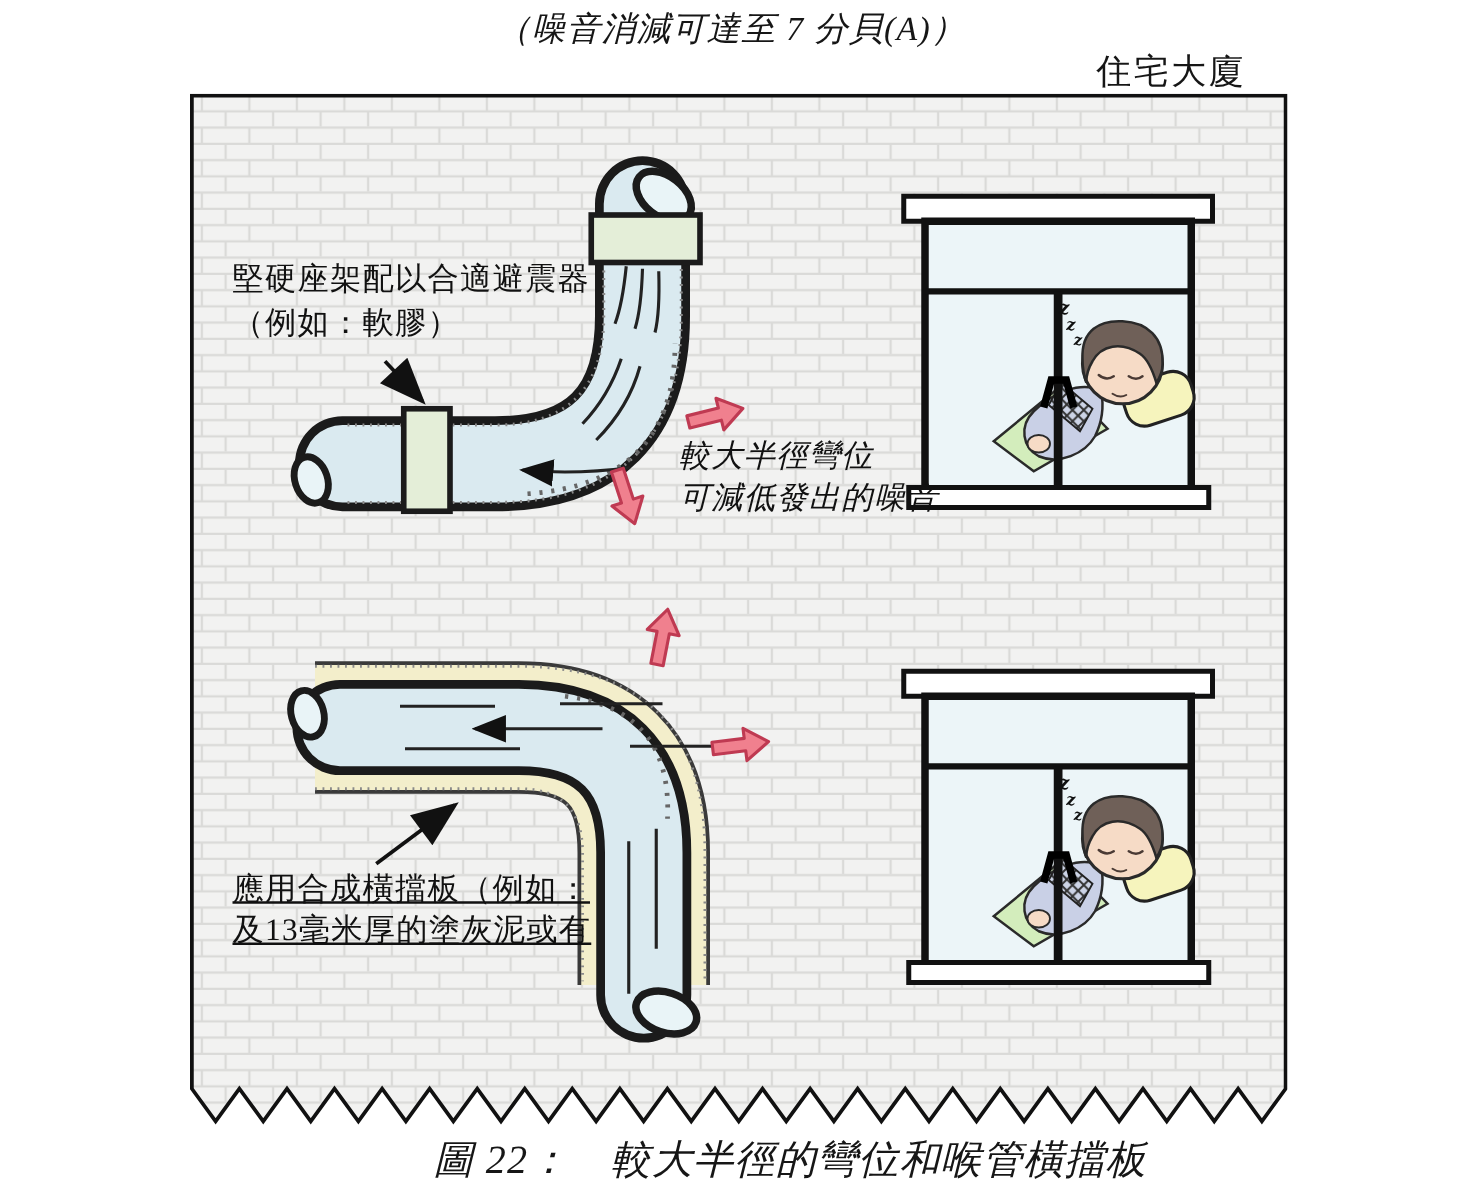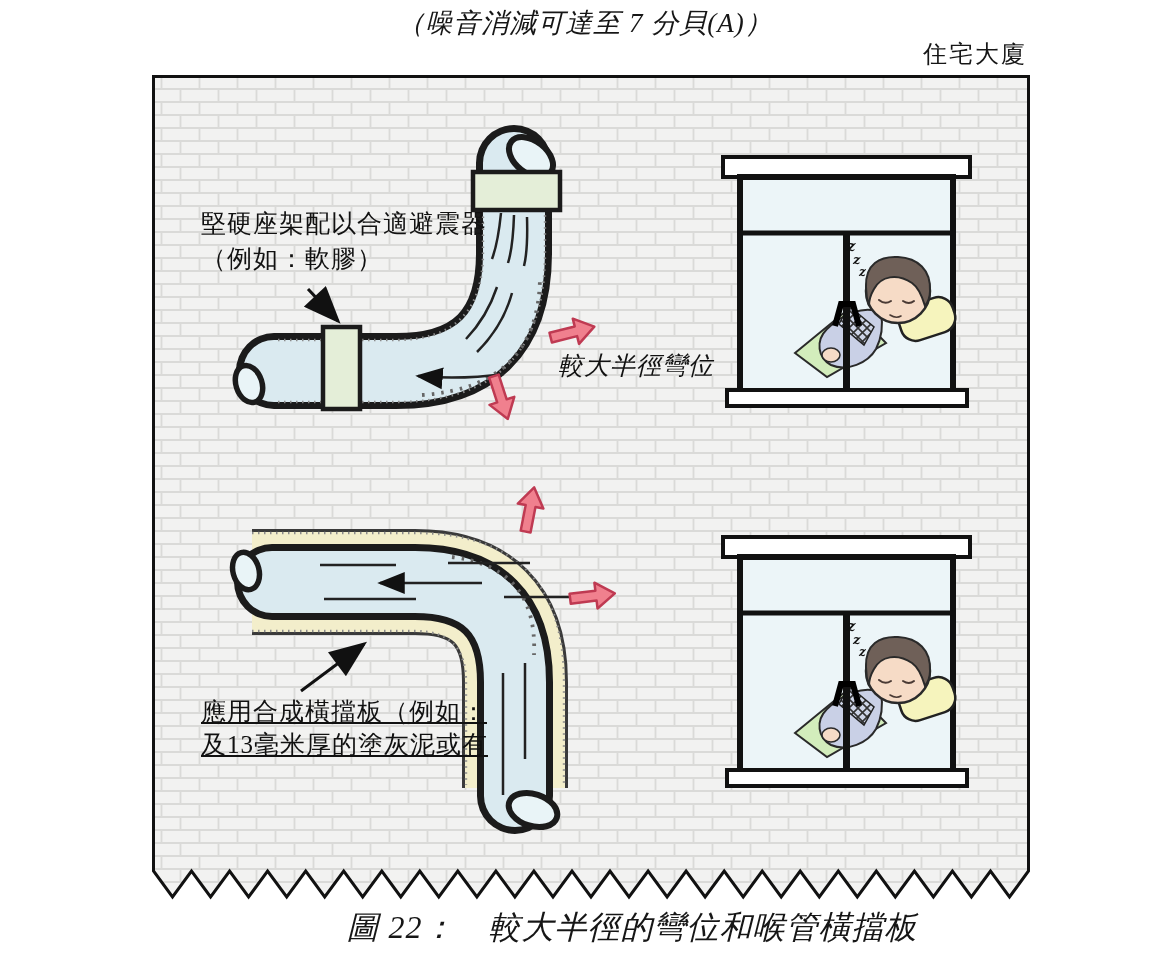--- a/index.html
+++ b/index.html
@@ -6,26 +6,26 @@
   body{
     width:1170px;height:960px;position:relative;background:#ffffff;
     font-family:"Liberation Serif","DejaVu Serif",serif;color:#161616;
     overflow:hidden;
   }
   .page-title{
     position:absolute;top:5px;left:0;width:100%;text-align:center;
     font-style:italic;font-size:27px;letter-spacing:1px;
   }
   .building-label{
-    position:absolute;top:38px;left:923px;font-size:24px;letter-spacing:2px;
+    position:absolute;top:38px;left:877px;font-size:28px;letter-spacing:2px;
   }
   .diagram-box{position:absolute;left:152px;top:75px;width:878px;height:825px;}
   .diagram-box svg{position:absolute;left:0;top:0;}
   .ann{position:absolute;font-size:25px;color:#111;letter-spacing:1px;}
-  .ann div{white-space:nowrap;margin-left:15px;}
+  .ann div{white-space:nowrap;}
   .ann-mount{left:34px;top:131px;line-height:35px;}
   .ann-bend{left:391px;top:274px;line-height:33px;font-style:italic;}
   .ann-lagging{left:34px;top:620px;line-height:33px;text-decoration:underline;}
   .caption{
     position:absolute;top:906px;left:0;width:100%;text-align:center;
     font-style:italic;font-size:32px;letter-spacing:1px;padding-left:47px;
   }
   .flow path{fill:none;stroke:#222;stroke-width:2.5;}
   .dots-s{fill:none;stroke:#8a8a8a;stroke-width:2.4;stroke-dasharray:1.5 4.5;}
   .dots-b{fill:none;stroke:#666;stroke-width:3.8;stroke-dasharray:2.5 7;}
@@ -141,20 +141,21 @@
     <line x1="149" y1="616" x2="212" y2="569" class="annarrow" marker-end="url(#ahb)"></line>
   </svg>
 
   <div class="ann ann-mount">
     <div>堅硬座架配以合適避震器</div>
     <div>（例如：軟膠）</div>
   </div>
 
   <div class="ann ann-bend">
     <div>較大半徑彎位</div>
+    <div>可減低發出的噪音</div>
   </div>
 
   <div class="ann ann-lagging">
     <div>應用合成橫擋板（例如：</div>
     <div>及13毫米厚的塗灰泥或有</div>
   </div>
 </div>
 
 <div class="caption">圖 22：　較大半徑的彎位和喉管橫擋板</div>
 

